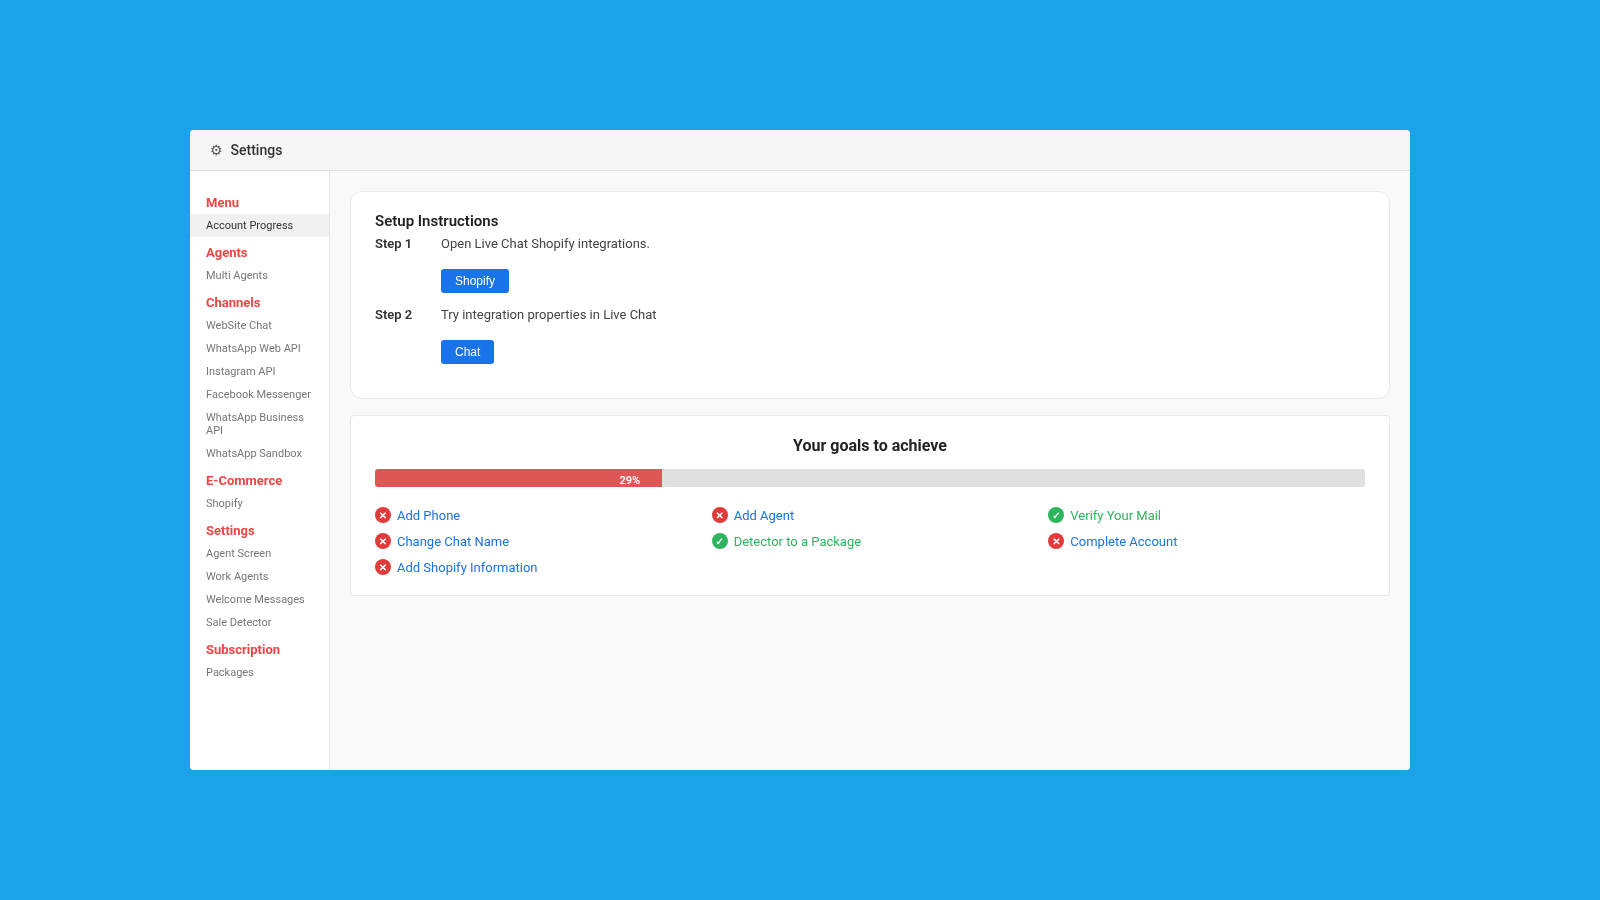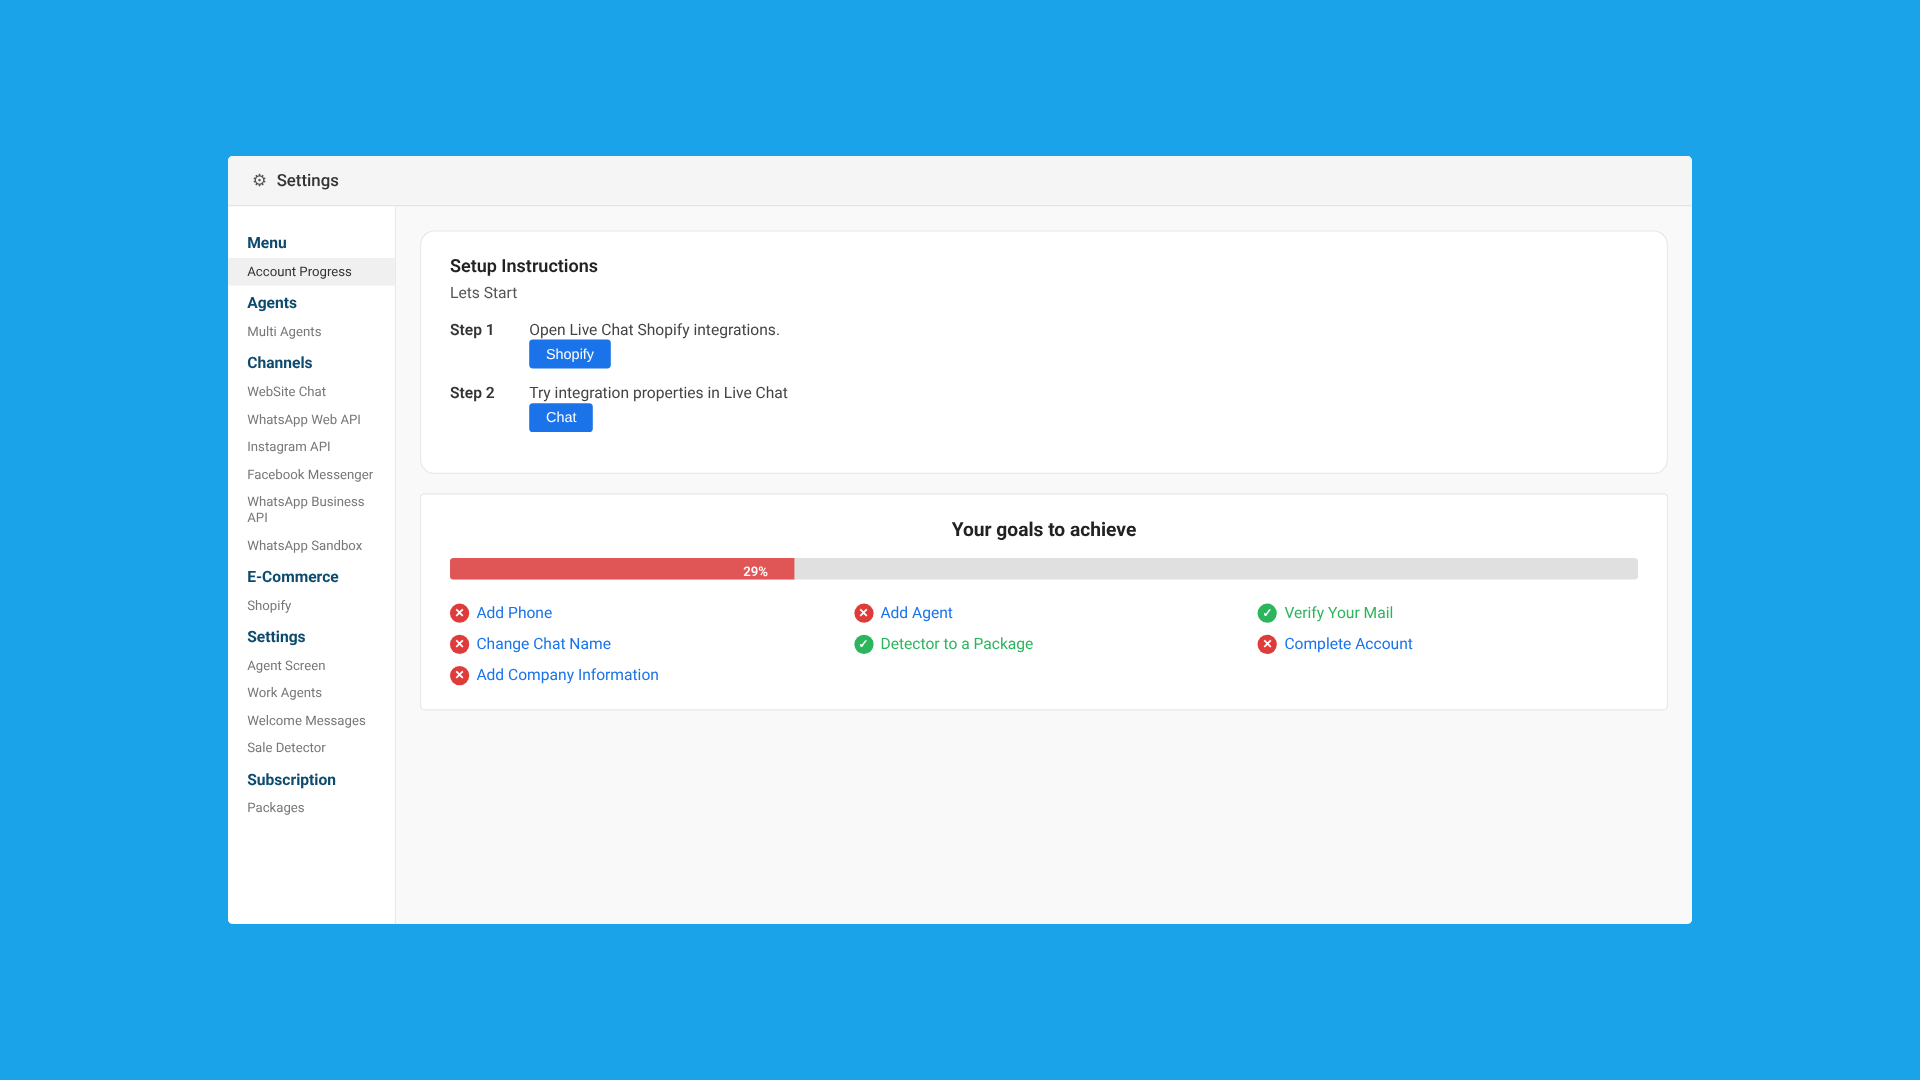--- a/index.html
+++ b/index.html
@@ -46,21 +46,21 @@
     .sidebar {
       width: 140px;
       border-right: 1px solid #e8e8e8;
       padding: 16px 0;
       background: #fff;
       flex-shrink: 0;
     }
     .sidebar-section-header {
       font-size: 13px;
       font-weight: 700;
-      color: #0c4a6e;
+      color: #ef4444;
       padding: 8px 16px 4px;
     }
     .sidebar-item {
       font-size: 11px;
       color: #777;
       padding: 5px 16px;
       cursor: pointer;
       display: block;
     }
     .sidebar-item.active {
@@ -102,21 +102,21 @@
     }
     .step-label {
       font-size: 13px;
       font-weight: 600;
       color: #333;
       min-width: 50px;
     }
     .step-content {
       display: flex;
       flex-direction: column;
-      gap: 0;
+      gap: 18px;
     }
     .step-desc {
       font-size: 13px;
       color: #444;
     }
     .step-btn {
       display: inline-block;
       padding: 5px 14px;
       background: #1a73e8;
       color: #fff;
@@ -218,21 +218,20 @@
         <span class="sidebar-item">Welcome Messages</span>
         <span class="sidebar-item">Sale Detector</span>
         <div class="sidebar-section-header">Subscription</div>
         <span class="sidebar-item">Packages</span>
       </div>
 
     <div class="main-content">
 
       <div class="card">
         <div class="card-title">Setup Instructions</div>
-        <div class="card-subtitle">Lets Start</div>
         <div id="steps-container">
             <div class="step-row">
               <div class="step-label">Step 1</div>
               <div class="step-content">
                 <div class="step-desc">Open Live Chat Shopify integrations.</div>
                 <button class="step-btn">Shopify</button>
               </div>
             </div>
             <div class="step-row">
               <div class="step-label">Step 2</div>
@@ -271,21 +270,21 @@
             <div class="goal-item">
               <span class="goal-icon success" style="display: inline-flex; align-items: center; justify-content: center; width: 16px; height: 16px; border-radius: 50%; background: rgb(45, 181, 93); color: rgb(255, 255, 255); font-size: 10px; font-weight: bold; flex-shrink: 0;">✓</span>
               <a class="goal-link success-link" href="#">Detector to a Package</a>
             </div>
             <div class="goal-item">
               <span class="goal-icon error" style="display: inline-flex; align-items: center; justify-content: center; width: 16px; height: 16px; border-radius: 50%; background: rgb(224, 59, 59); color: rgb(255, 255, 255); font-size: 10px; font-weight: bold; flex-shrink: 0;">✕</span>
               <a class="goal-link" href="#">Complete Account</a>
             </div>
             <div class="goal-item">
               <span class="goal-icon error" style="display: inline-flex; align-items: center; justify-content: center; width: 16px; height: 16px; border-radius: 50%; background: rgb(224, 59, 59); color: rgb(255, 255, 255); font-size: 10px; font-weight: bold; flex-shrink: 0;">✕</span>
-              <a class="goal-link" href="#">Add Company Information</a>
+              <a class="goal-link" href="#">Add Shopify Information</a>
             </div>
             <div></div>
             <div></div>
           </div>
       </div>
     </div>
   </div>
 </div>
 
 </body></html>

